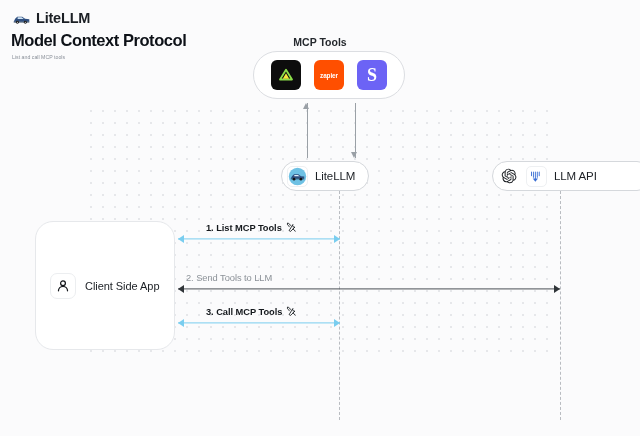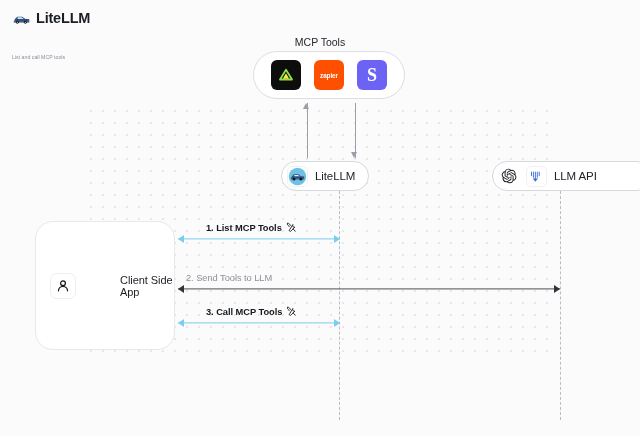--- a/index.html
+++ b/index.html
@@ -82,21 +82,21 @@
   .mask.right { left: 556px;top: 0;   width: 84px;  height: 374px; }
   .mask.bot   { left: 0;    top: 300px;width: 640px;height: 74px;  }
 
   
   .mcp-title {
     position: absolute;
     left: 0; right: 0;
     top: 36px;
     text-align: center;
     font-size: 10.5px;
-    font-weight: 400;
+    font-weight: 700;
     color: #25292e;
   }
   .mcp-box {
     position: absolute;
     left: 253px;
     top: 51px;
     width: 152px;
     height: 48px;
     border: 1.2px solid #dcdee2;
     border-radius: 24px;
@@ -190,21 +190,20 @@
     display: flex;
     align-items: center;
     justify-content: center;
     flex: none;
   }
   .client-label {
     font-size: 11px;
     color: #1b1f24;
     font-weight: 400;
     letter-spacing: -0.05px;
-    margin-left: 35px;
   }
 
   
   .lifeline {
     position: absolute;
     width: 0;
     border-left: 1.6px dashed #b9bcc1;
   }
   #lifeline-litellm { left: 339px; top: 191px; height: 229px; }
   #lifeline-llmapi  { left: 560px; top: 191px; height: 229px; }
@@ -305,20 +304,21 @@
         <path d="M1 16.5 L23 16.5 L23 17.6 L1 17.6 Z" fill="#16324f"></path>
         <circle cx="6.2" cy="17.4" r="2.1" fill="#1a1a1a"></circle>
         <circle cx="6.2" cy="17.4" r="0.85" fill="#d9d9d9"></circle>
         <circle cx="17.4" cy="17.4" r="2.1" fill="#1a1a1a"></circle>
         <circle cx="17.4" cy="17.4" r="0.85" fill="#d9d9d9"></circle>
       </svg>
     </span>
     <span class="brand-name">LiteLLM</span>
   </div>
 
+  <div class="page-title">Model Context Protocol</div>
   <div class="page-subtitle">List and call MCP tools</div>
 
   <div class="canvas">
     <div class="mask left"></div>
     <div class="mask top"></div>
     <div class="mask right"></div>
     <div class="mask bot"></div>
   </div>
 
   <div class="mcp-title">MCP Tools</div>

